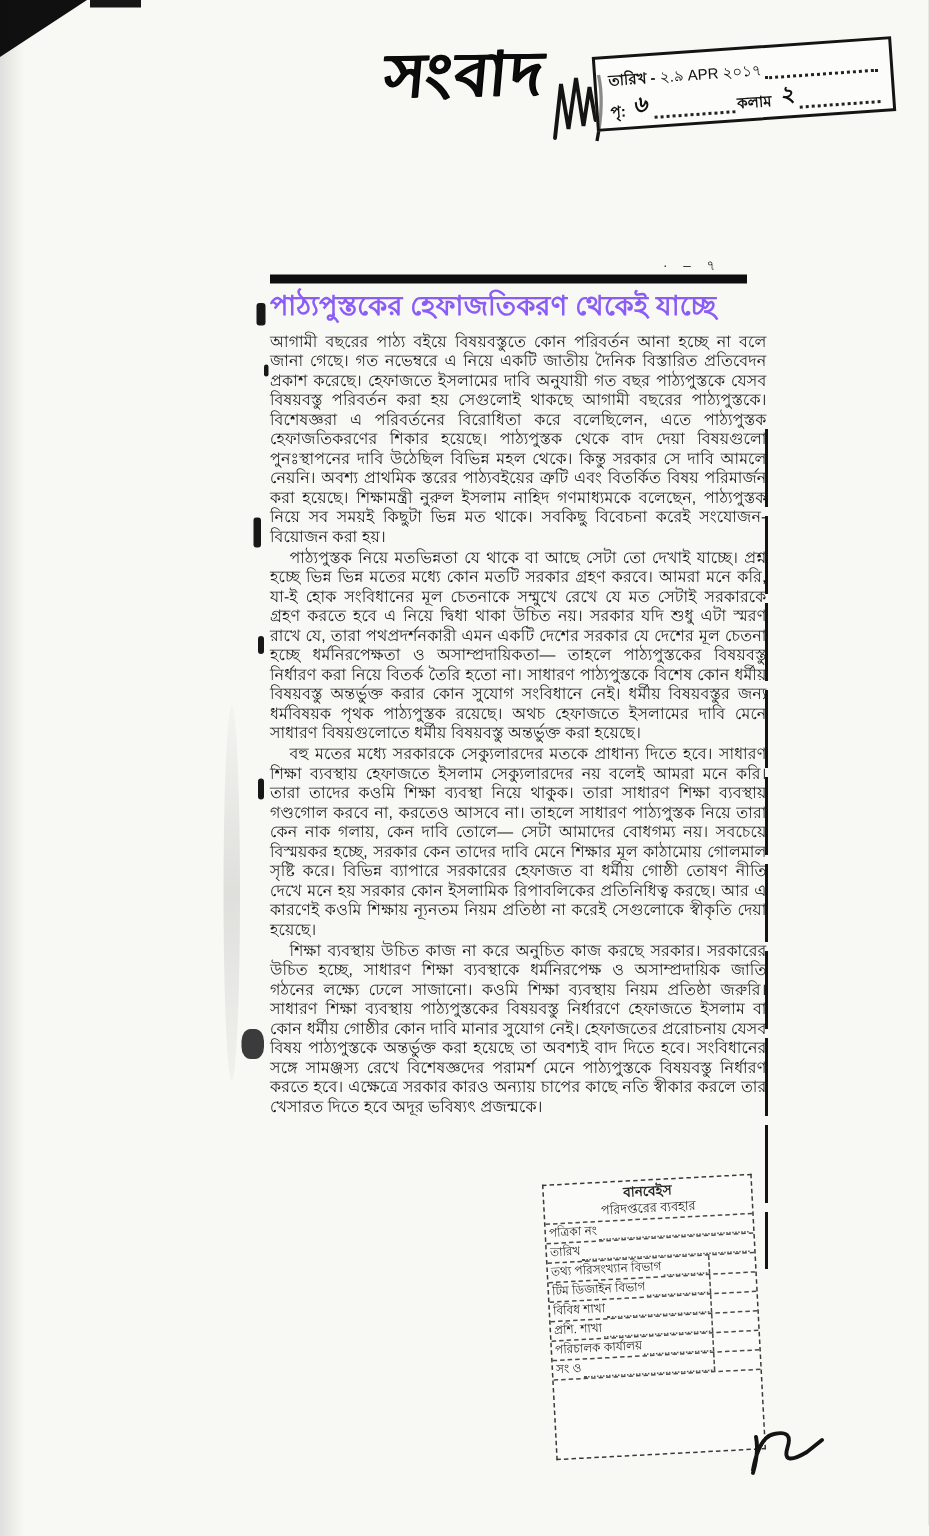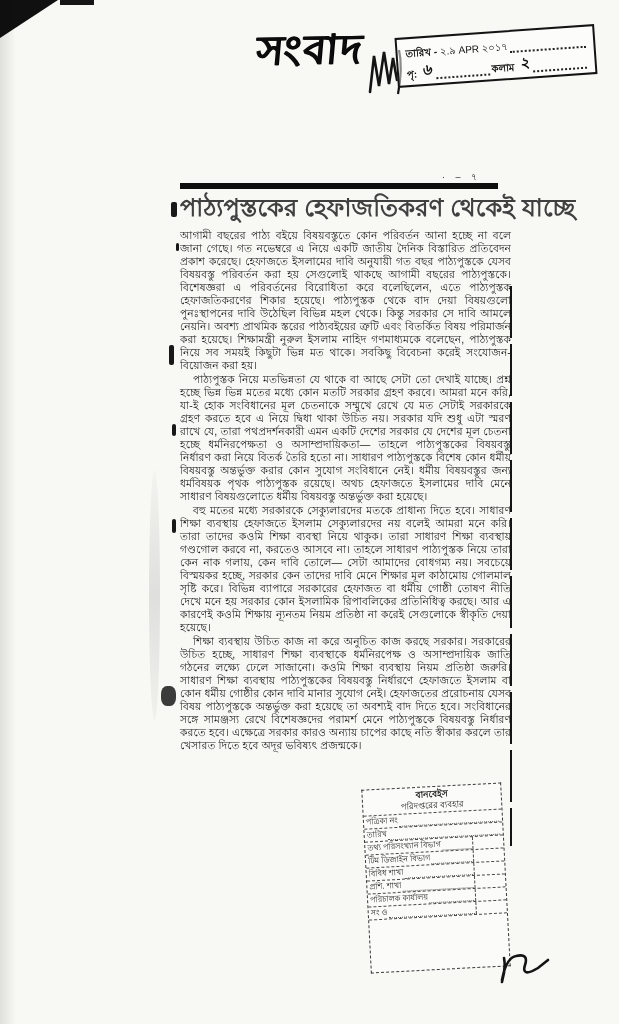--- a/index.html
+++ b/index.html
@@ -37,22 +37,22 @@
   }
   .ds-row{display:flex;align-items:flex-end;font-size:10px;white-space:nowrap;height:21px;color:#111;}
   .ds-label{font-weight:bold;margin-right:3px;}
   .ds-dots{border-bottom:2px dotted #222;flex:1;min-width:14px;margin:0 2px 3px 2px;height:10px;}
   .ds-hand{font-size:15px;font-style:italic;transform:rotate(-10deg);font-weight:bold;margin:0 2px;}
   .squiggle{position:absolute;}
   
   .article{position:absolute;left:180px;top:168px;width:332px;}
   .hand-note{position:absolute;left:262px;top:2px;font-size:9px;letter-spacing:4px;color:#222;}
   .top-rule{margin-top:15px;width:318px;height:6px;background:#0e0e0e;}
-  .headline{font-size:24px;font-weight:bold;line-height:1.25;margin:4px 0 6px 0;
-    letter-spacing:0.2px;color:#404040;white-space:nowrap;}
+  .headline{font-size:18px;font-weight:bold;line-height:1.25;margin:4px 0 6px 0;
+    letter-spacing:0.2px;color:#8b5cf6;white-space:nowrap;}
   .body-text{font-size:10.6px;line-height:13px;text-align:justify;color:#1c1c1c;
     width:331px;letter-spacing:0.1px;}
   .body-text p{margin:0;}
   .body-text p + p{text-indent:13px;margin-top:1px;}
   .right-rule{position:absolute;left:330px;top:118px;width:2px;height:560px;
     background:repeating-linear-gradient(180deg,#141414 0 52px,transparent 52px 58px);}
   
   .stamp-table{
     position:absolute;left:366px;top:786px;width:140px;transform:rotate(-3deg);
     border:1.5px dashed #3a3a3a;box-sizing:border-box;background:rgba(255,255,255,0.4);

